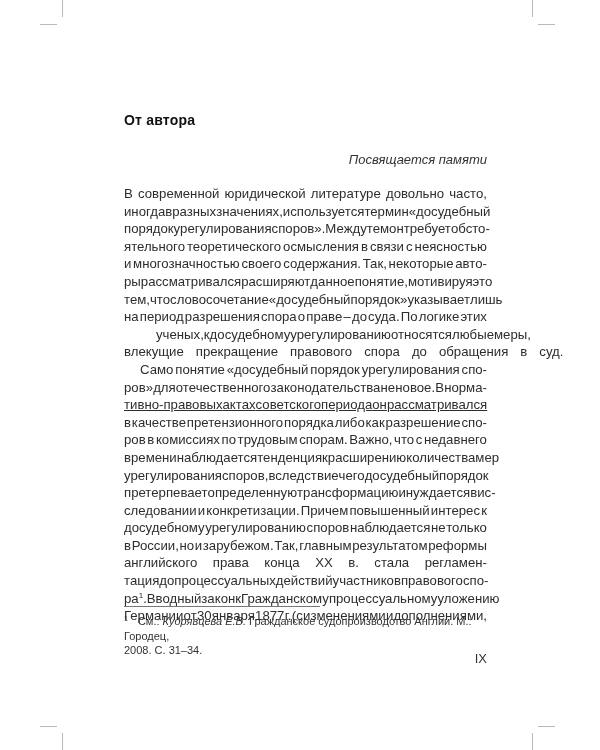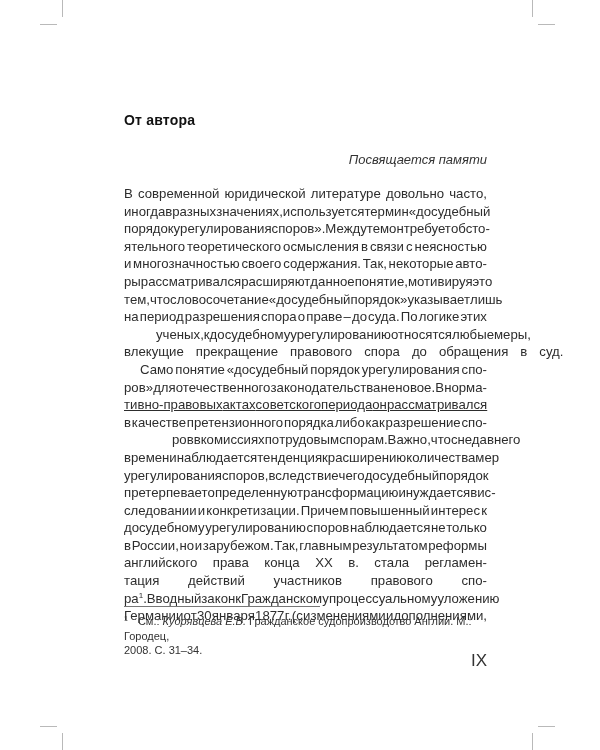--- a/index.html
+++ b/index.html
@@ -34,21 +34,21 @@
   .fn-rule {
     position: absolute; left: 124px; top: 606px; width: 196px; height: 1px; background: #777;
   }
   .footnote {
     position: absolute; left: 124px; top: 612px; width: 363px;
     font-size: 11px; line-height: 14.5px; color: #333;
   }
   .footnote .mark { font-size: 7px; vertical-align: 4px; margin-right: 10px; }
   .footnote i { font-style: italic; }
   .page-number {
-    position: absolute; right: 113px; top: 651px; font-size: 17px; color: #333;
+    position: absolute; right: 113px; top: 651px; font-size: 13px; color: #333;
   }
 </style>
 </head>
 <body>
 
 <div class="crop v" style="left:62px;top:0;height:17px;"></div>
 <div class="crop h" style="left:40px;top:24px;width:17px;"></div>
 <div class="crop v" style="left:532px;top:0;height:17px;"></div>
 <div class="crop h" style="left:538px;top:24px;width:17px;"></div>
 <div class="crop h" style="left:40px;top:726px;width:17px;"></div>
@@ -192,21 +192,21 @@
         <div class="just" style="height: 17.6px;">
           <span>в</span>
           <span>качестве</span>
           <span>претензионного</span>
           <span>порядка</span>
           <span>либо</span>
           <span>как</span>
           <span>разрешение</span>
           <span>спо-</span>
         </div>
-        <div class="just" style="height: 17.6px; margin-left: 48px;">
+        <div class="just" style="height: 17.6px;">
           <span>ров</span>
           <span>в</span>
           <span>комиссиях</span>
           <span>по</span>
           <span>трудовым</span>
           <span>спорам.</span>
           <span>Важно,</span>
           <span>что</span>
           <span>с</span>
           <span>недавнего</span>
@@ -269,20 +269,21 @@
           <span>английского</span>
           <span>права</span>
           <span>конца</span>
           <span>XX</span>
           <span>в.</span>
           <span>стала</span>
           <span>регламен-</span>
         </div>
         <div class="just" style="height: 17.6px;">
           <span>тация</span>
+          <span>допроцессуальных</span>
           <span>действий</span>
           <span>участников</span>
           <span>правового</span>
           <span>спо-</span>
         </div>
         <div class="just" style="height: 17.6px;">
           <span>ра<sup>1</sup>.</span>
           <span>Вводный</span>
           <span>закон</span>
           <span>к</span>

